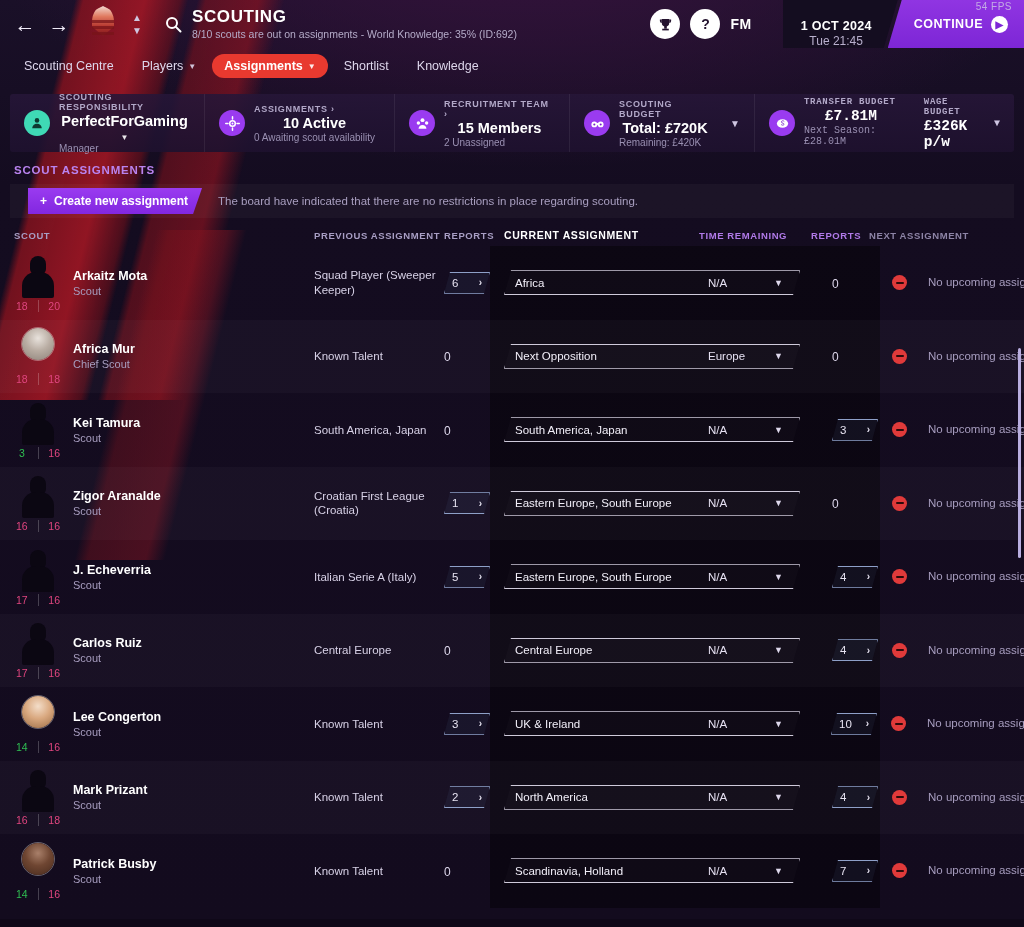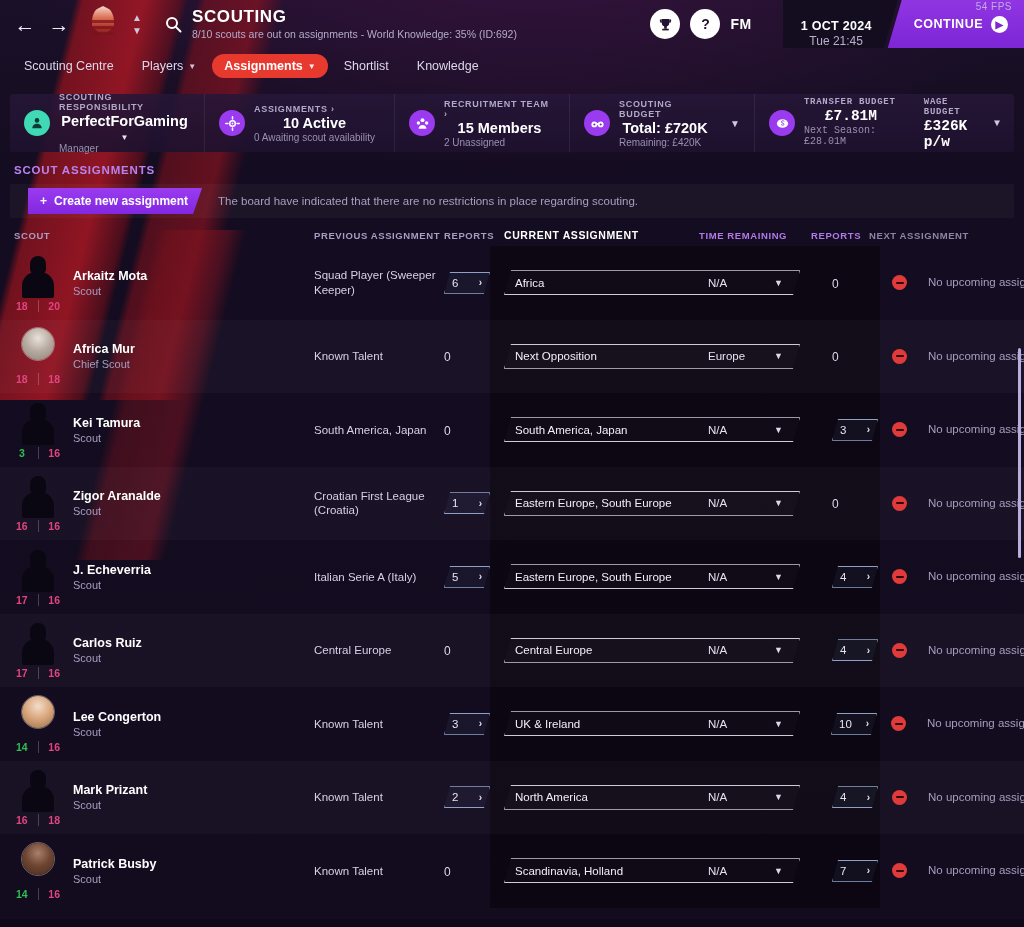--- a/index.html
+++ b/index.html
@@ -196,21 +196,21 @@
     position: absolute; left: 0; top: 16px; width: 32px; height: 26px;
     background: #0b0712; border-radius: 14px 14px 2px 2px;
   }
   .photo {
     position: absolute; left: 7px; top: 0px; width: 34px; height: 34px; border-radius: 50%;
     border: 1.5px solid rgba(255,255,255,.35); overflow: hidden;
   }
   .photo i { position:absolute; inset:0; display:block; }
   .ratings {
     position: absolute; left: 0; bottom: 0; width: 48px; display: flex; 
-    justify-content: center; gap: 8px; font-size: 10.5px; font-weight: bold;
+    justify-content: center; gap: 8px; font-size: 10.5px; font-weight: normal;
   }
   .ratings .r { width: 22px; text-align: center; }
   .ratings .sep { width: 1px; height: 12px; background: rgba(255,255,255,.22); }
   .r.pink { color: #e0457f; }
   .r.green { color: #2fbf52; }
   .nm { font-size: 12.5px; font-weight: bold; color: #ffffff; }
   .role { font-size: 11px; color: #a79dbf; margin-top: 2px; }
 
   .prevtxt { font-size: 11.5px; color: #d7d1e6; line-height: 1.25; }
   .zero { font-size: 12px; color: #ded8ec; }

